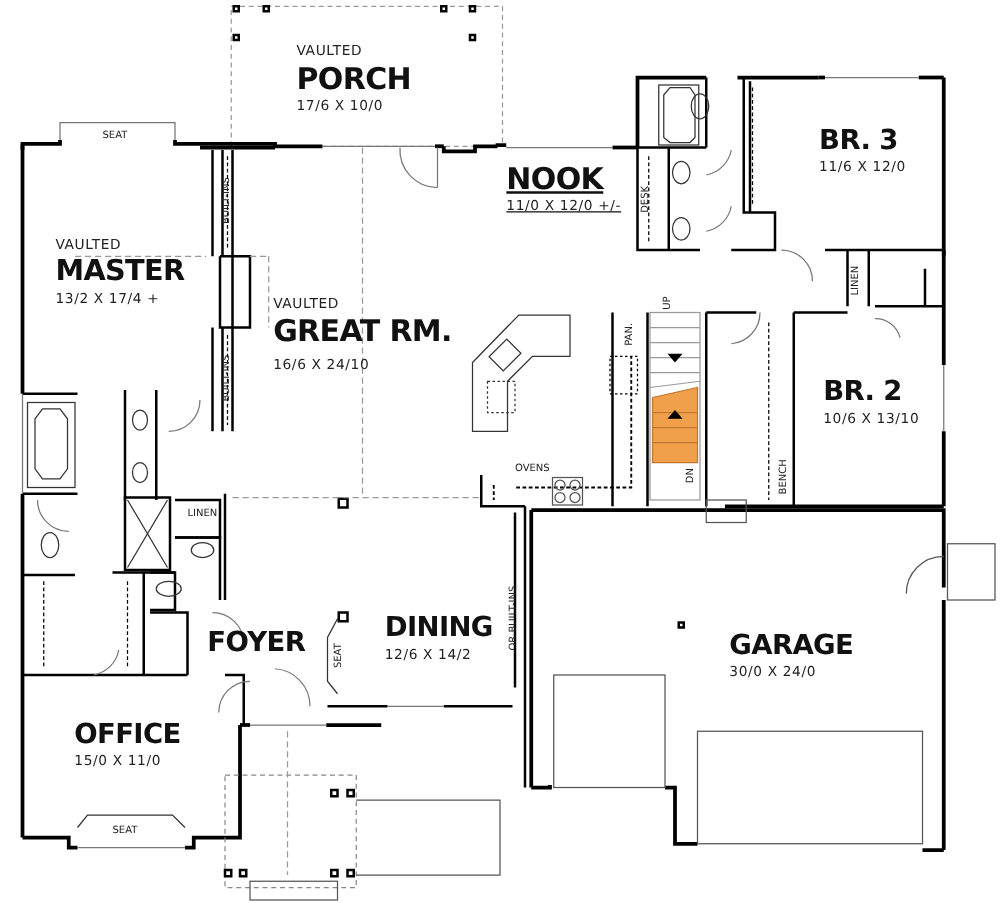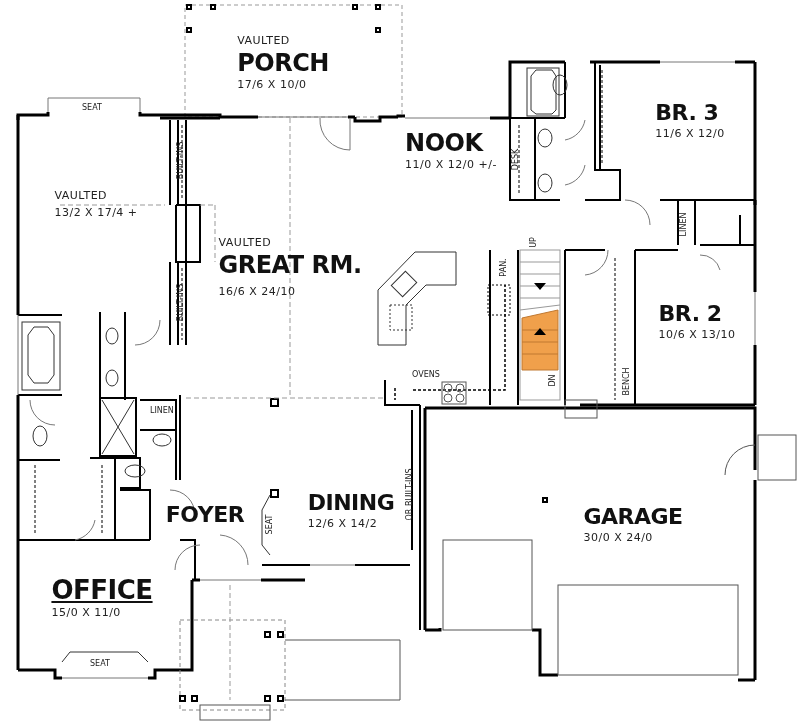--- a/index.html
+++ b/index.html
@@ -275,30 +275,31 @@
 </svg>
 
 <div class="room-label" style="left:283px; top:34px;">
   <div class="room-note">VAULTED</div>
   <div class="room-name" style="font-size:24px;">PORCH</div>
   <div class="room-dim">17/6 X 10/0</div>
 </div>
 
 <div class="room-label" style="left:96px; top:189px;">
   <div class="room-note">VAULTED</div>
+  <div class="room-name" style="font-size:23px;">MASTER</div>
   <div class="room-dim">13/2 X 17/4 +</div>
 </div>
 
 <div class="room-label" style="left:290px; top:236px;">
   <div class="room-note">VAULTED</div>
   <div class="room-name" style="font-size:24px;">GREAT RM.</div>
   <div class="room-dim" style="margin-top:8px;">16/6 X 24/10</div>
 </div>
 
-<div class="room-label" style="left:451px; top:131px;">
+<div class="room-label" style="left:451px; top:131px;text-decoration:underline;">
   <div class="room-name" style="font-size:24px;">NOOK</div>
   <div class="room-dim">11/0 X 12/0 +/-</div>
 </div>
 
 <div class="room-label" style="left:690px; top:102px;">
   <div class="room-name" style="font-size:22px;">BR. 3</div>
   <div class="room-dim">11/6 X 12/0</div>
 </div>
 
 <div class="room-label" style="left:697px; top:303px;">
@@ -309,21 +310,21 @@
 <div class="room-label" style="left:205px; top:504px;">
   <div class="room-name" style="font-size:22px;">FOYER</div>
 </div>
 
 <div class="room-label" style="left:351px; top:492px;">
   <div class="room-name" style="font-size:22px;">DINING</div>
   <div class="room-dim">12/6 X 14/2</div>
 </div>
 
 <div class="room-label" style="left:102px; top:577px;">
-  <div class="room-name" style="font-size:26px;text-decoration:underline;">OFFICE</div>
+  <div class="room-name" style="font-size:22px;">OFFICE</div>
   <div class="room-dim">15/0 X 11/0</div>
 </div>
 
 <div class="room-label" style="left:633px; top:506px;">
   <div class="room-name" style="font-size:22px;">GARAGE</div>
   <div class="room-dim">30/0 X 24/0</div>
 </div>
 
 <div class="small-label" style="left:82px; top:103px;">SEAT</div>
 <div class="small-label" style="left:90px; top:659px;">SEAT</div>

